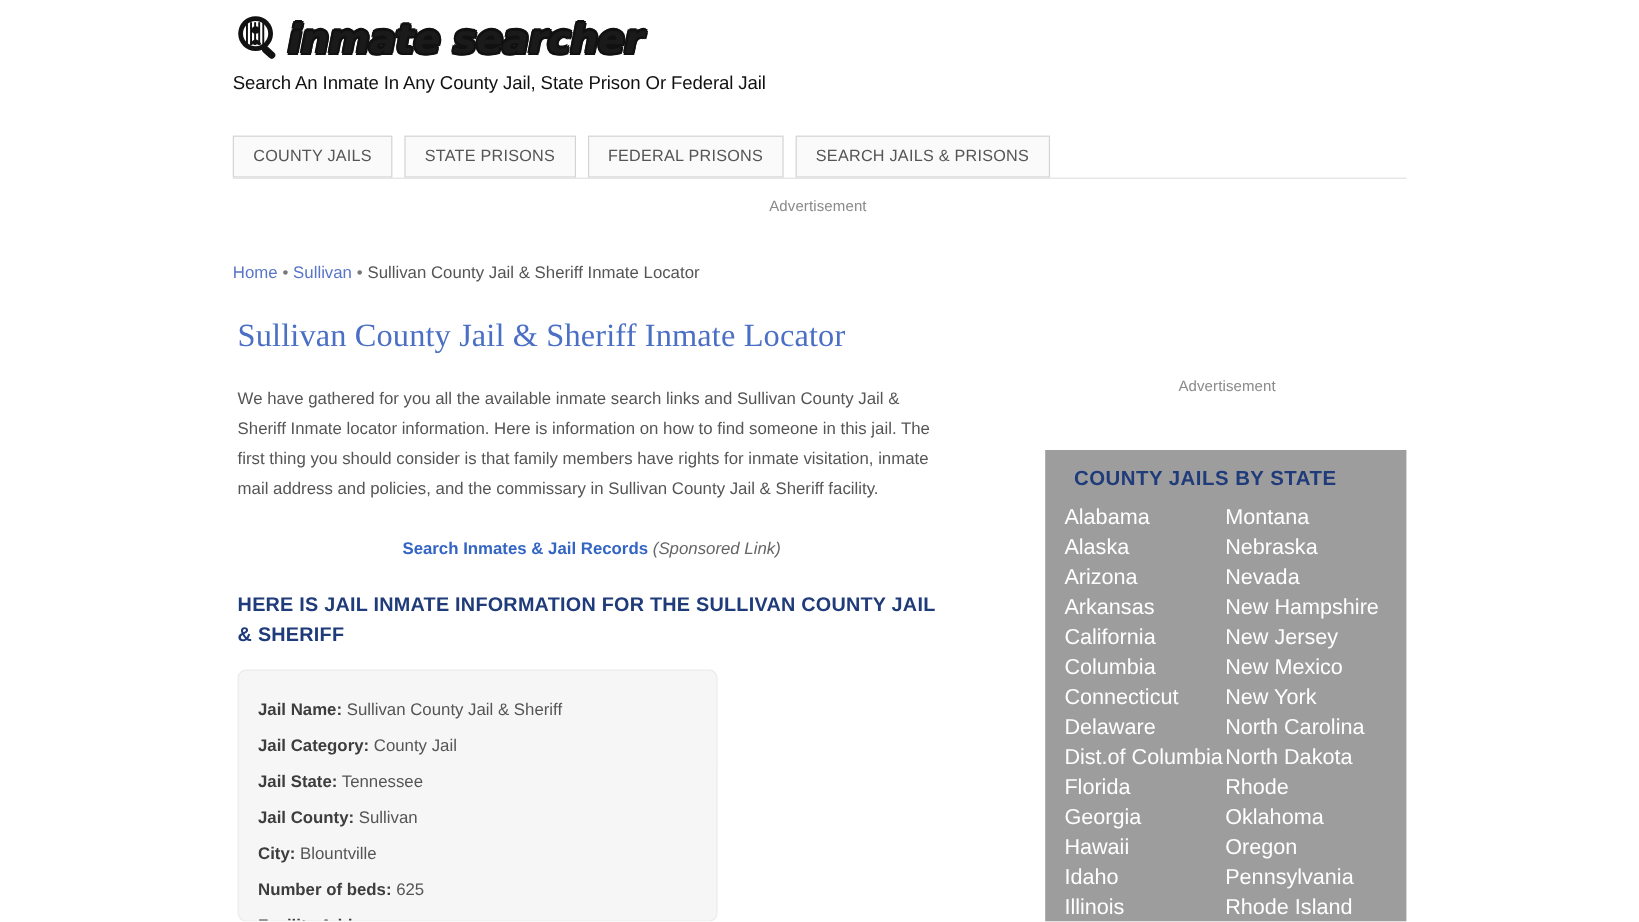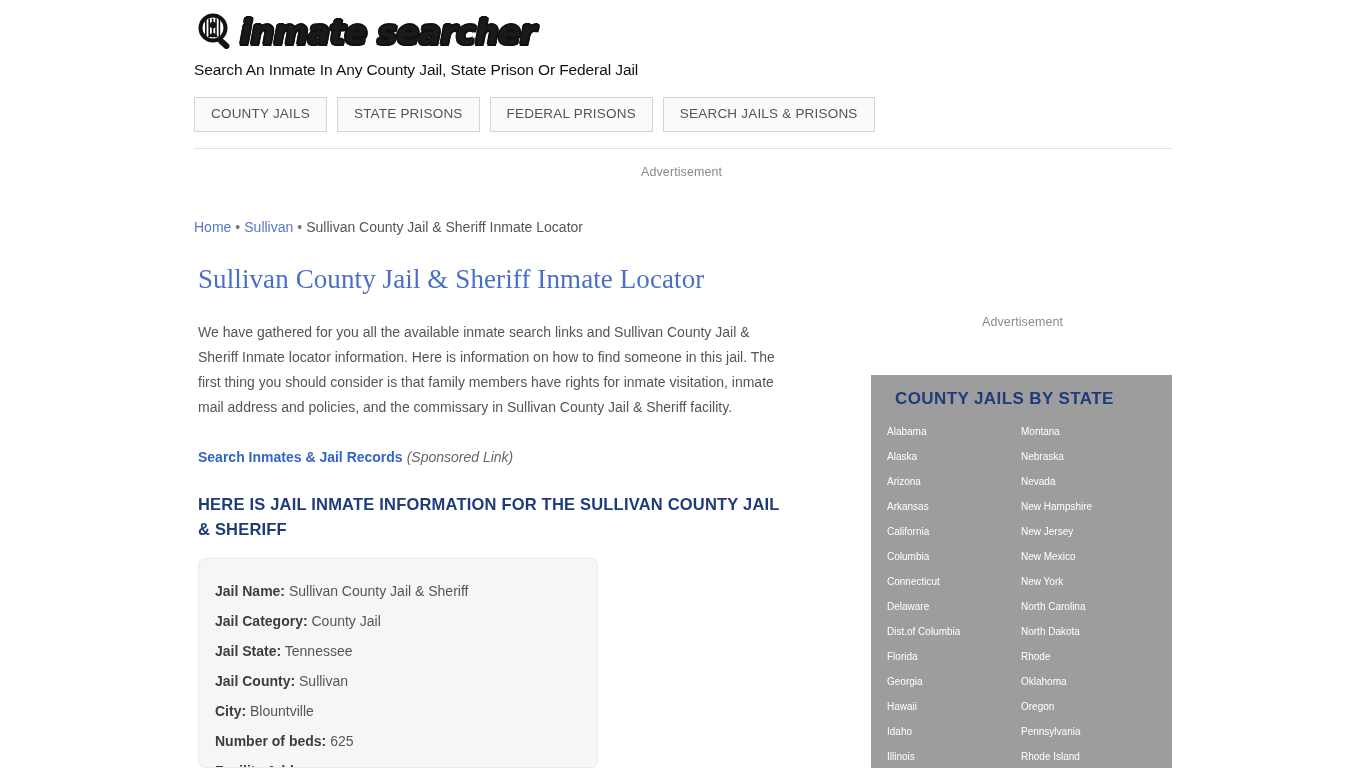--- a/index.html
+++ b/index.html
@@ -28,21 +28,21 @@
       1.5px 1.5px 0 #111, -1.5px 1.5px 0 #111, 1.5px -1.5px 0 #111, -1.5px -1.5px 0 #111;
     margin-left: 2px;
     white-space: nowrap;
   }
   .tagline {
     font-size: 15.5px; color: #111; margin-top: 5px;
     letter-spacing: -0.1px; white-space: nowrap;
   }
 
   
-  .nav { position: absolute; left: 194px; top: 97px; display: flex; gap: 10px; }
+  .nav { position: absolute; left: 194px; top: 113px; display: flex; gap: 10px; }
   .nav-btn {
     border: 1px solid #d4d4d4;
     background: #fafafa;
     color: #555555;
     font-size: 13.5px;
     letter-spacing: 0.2px;
     padding: 9px 16px 10px 16px;
     line-height: 14px;
     white-space: nowrap;
     cursor: pointer;
@@ -75,21 +75,21 @@
     font-family: "Liberation Serif", serif;
     font-size: 27px; color: #4a6fc4; font-weight: normal;
     margin: 0; letter-spacing: 0.1px; line-height: 34px;
   }
   .intro {
     margin: 24px 0 0 0;
     font-size: 14px; color: #555555; line-height: 25px;
     width: 582px;
   }
   .sponsored {
-    margin-top: 29px; text-align: left; width: 590px;
+    margin-top: 29px; text-align: center; width: 590px;
     font-size: 14px;
   }
   .sponsored a { color: #3465c4; font-weight: bold; text-decoration: none; }
   .sponsored .note { color: #666; font-style: italic; margin-left: 4px; }
   .section-head {
     margin: 27px 0 8px 0;
     font-size: 16.5px; font-weight: bold; color: #1f3b7a;
     letter-spacing: 0.2px; line-height: 25px; width: 585px;
     text-transform: uppercase;
   }
@@ -116,21 +116,21 @@
     overflow: hidden;
   }
   .states-title {
     font-size: 17px; font-weight: bold; color: #1f3b7a;
     letter-spacing: 0.4px; margin: 0 0 10px 8px;
     text-transform: uppercase;
   }
   .states-cols { display: flex; }
   .states-col { width: 134px; }
   .states-col a {
-    display: block; color: #ffffff; font-size: 10px;
+    display: block; color: #ffffff; font-size: 18px;
     line-height: 25px; text-decoration: none; white-space: nowrap;
   }
 </style>
 </head>
 <body>
 
 <div class="page">
 
   <div class="header">
     <div class="logo-row">

